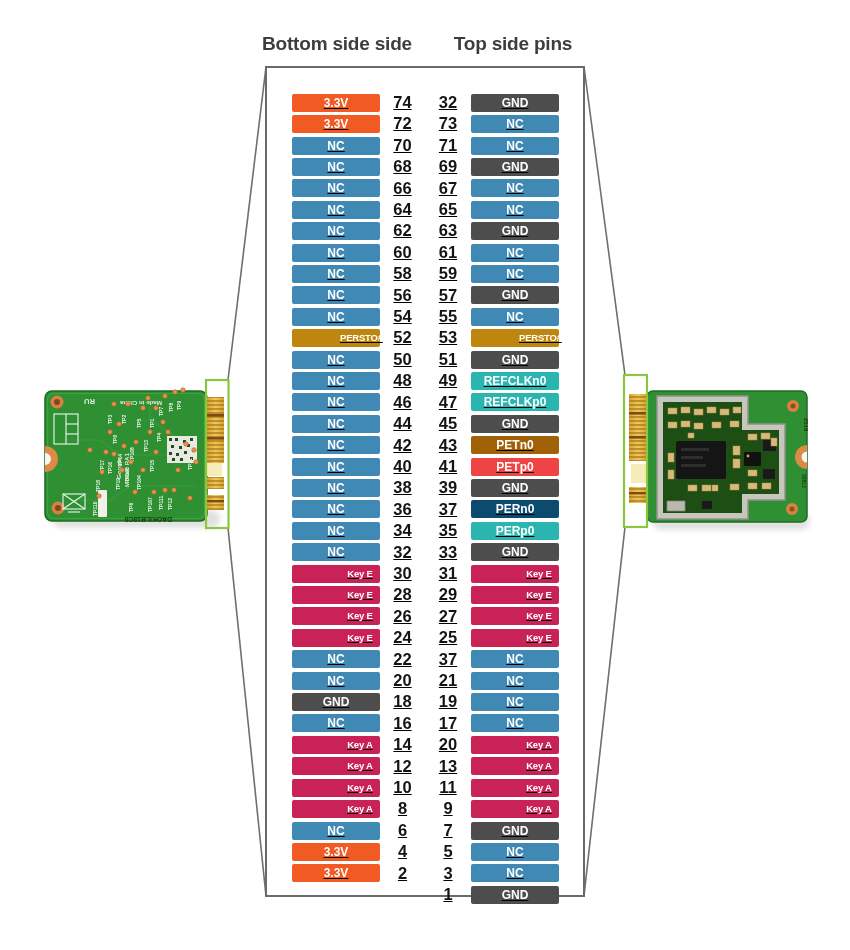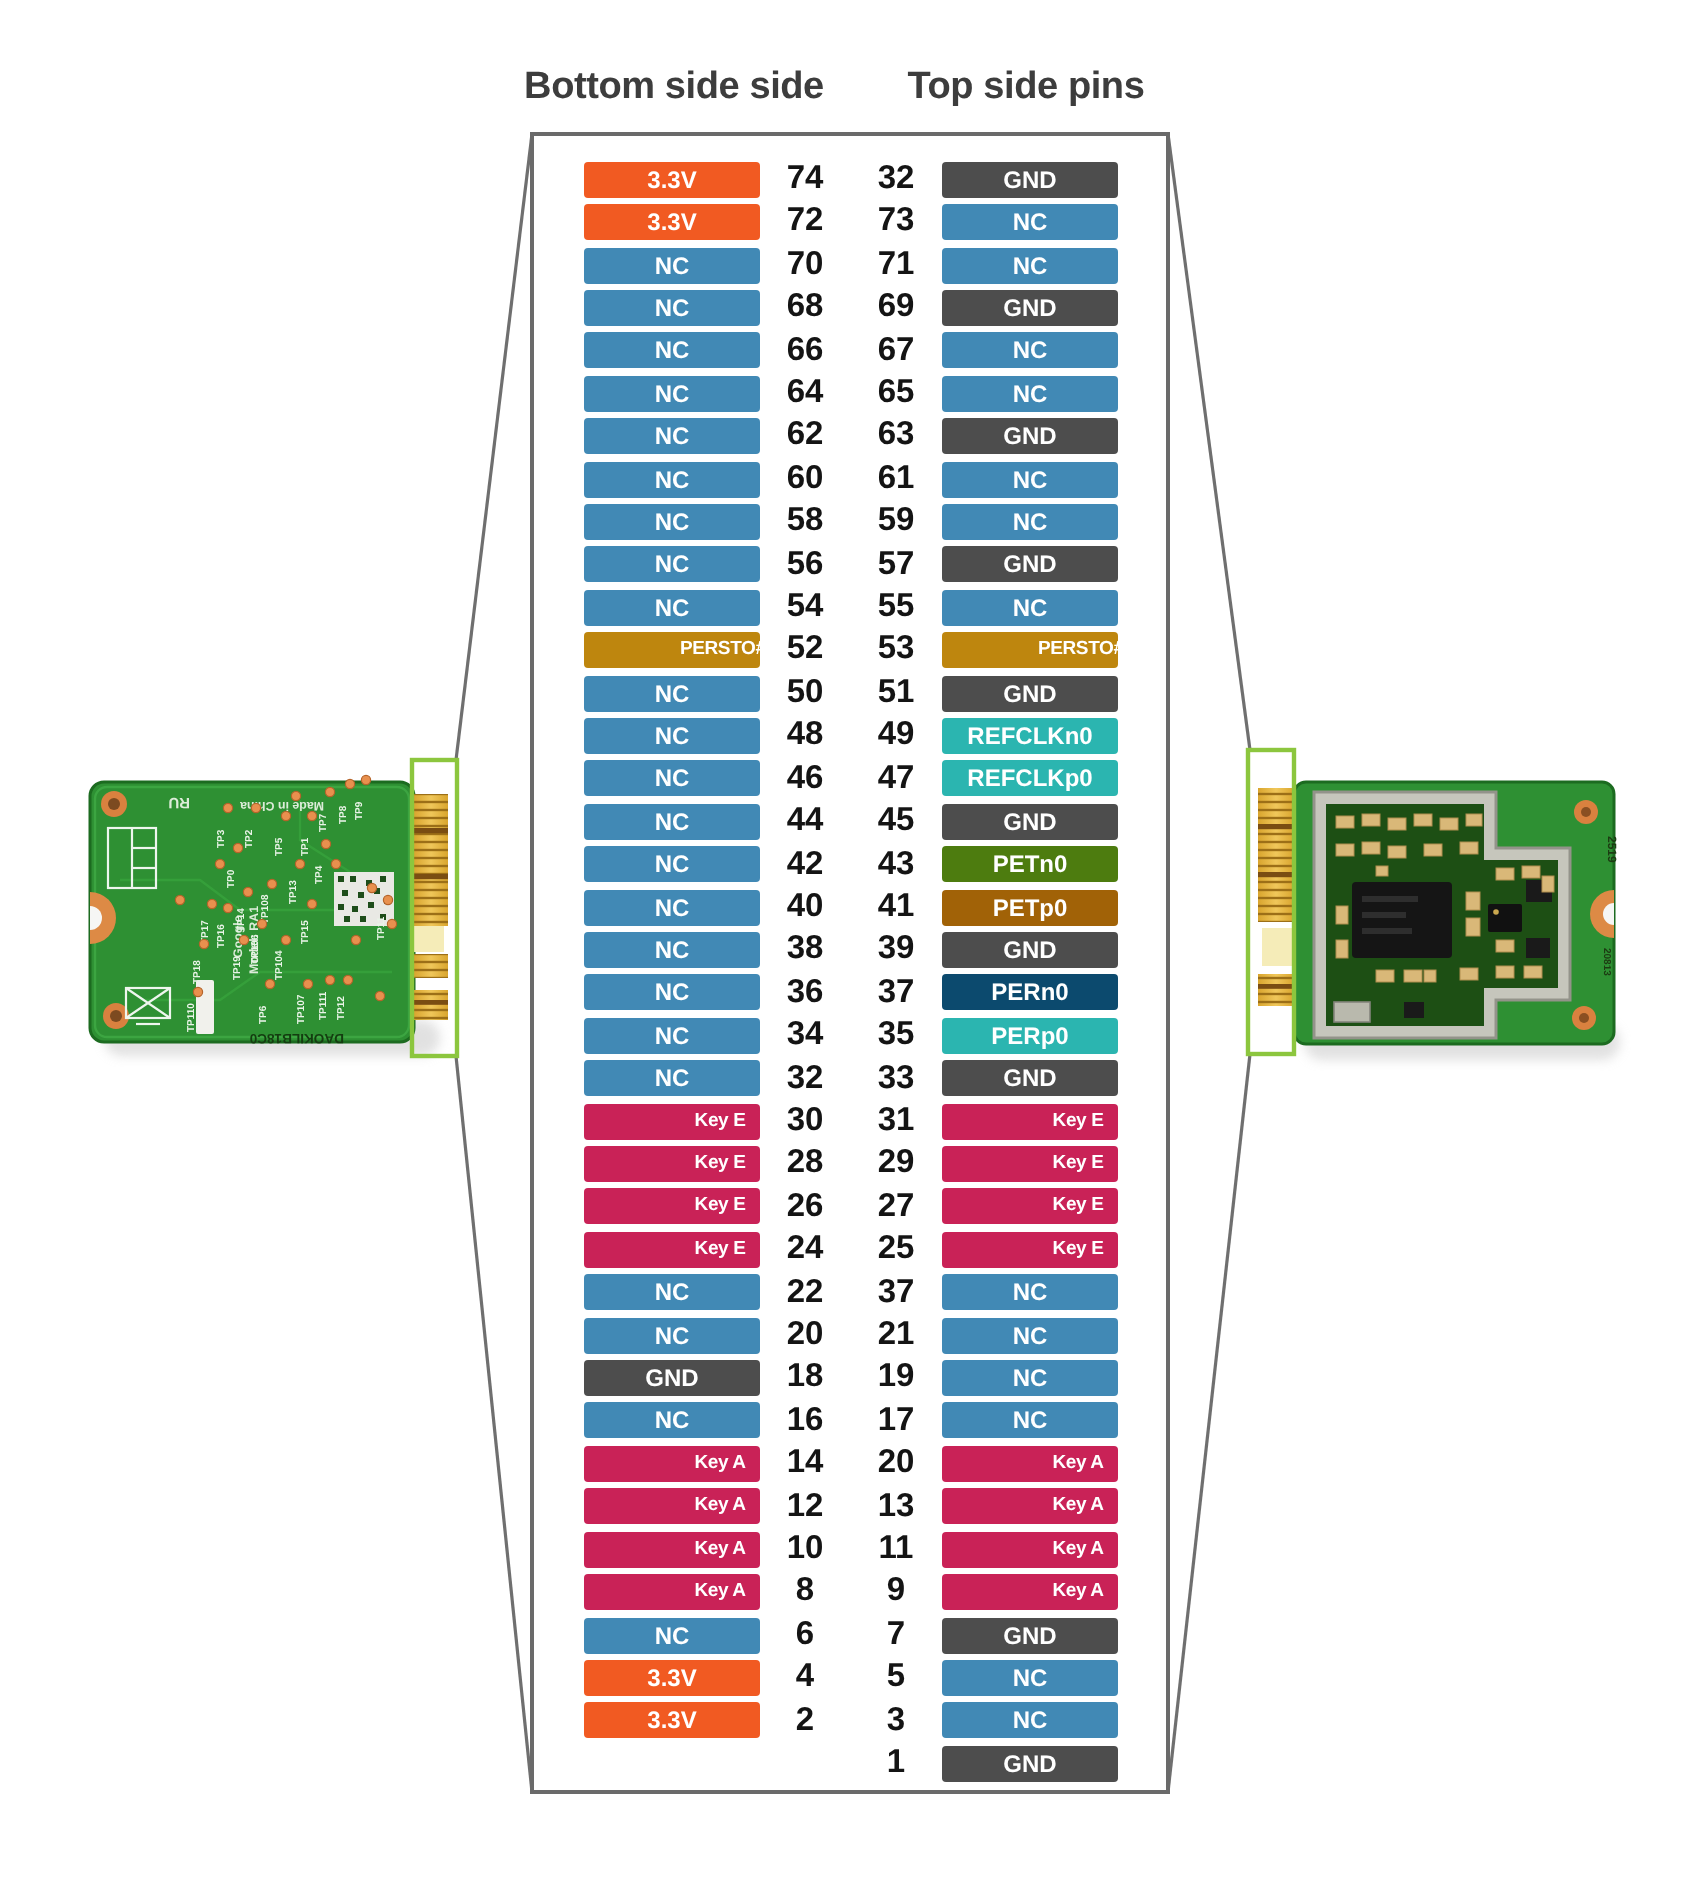--- a/index.html
+++ b/index.html
@@ -14,21 +14,21 @@
   
   #pin-frame{left:265px;top:66px;width:320px;height:831px;
              border:2px solid #6a6a6a;background:#ffffff;
              box-sizing:border-box;z-index:3;}
   
   .hdr{top:33px;width:230px;text-align:center;font-size:19px;font-weight:bold;
        color:#3d3d3d;z-index:4;letter-spacing:-0.2px;}
   #hdr-bottom{left:222px;}
   #hdr-top{left:398px;}
   
-  #pin-rows{left:292px;top:79px;width:268px;z-index:4;}
+  #pin-rows{left:292px;top:92px;width:268px;z-index:4;text-decoration:underline;}
   .pin-row{display:grid;grid-template-columns:88px 45px 46px 88px;
            height:21.42px;align-items:center;}
   .pill{height:18px;line-height:18px;border-radius:2px;text-align:center;
         color:#ffffff;font-weight:bold;font-size:12px;}
   .pill.longlbl{font-size:9.5px;letter-spacing:-0.2px;padding-left:48px;}
   .pill.empty{visibility:hidden;}
   .num{text-align:center;font-size:16.5px;font-weight:bold;color:#141414;
        line-height:21.42px;}
   svg text{font-family:"Liberation Sans",sans-serif;}
 </style>
@@ -375,27 +375,27 @@
     <div class="pin-row">
       <div class="pill" style="background: rgb(65, 137, 181);">NC</div>
       <div class="num">44</div>
       <div class="num">45</div>
       <div class="pill" style="background: rgb(77, 77, 77);">GND</div>
     </div>
     <div class="pin-row">
       <div class="pill" style="background: rgb(65, 137, 181);">NC</div>
       <div class="num">42</div>
       <div class="num">43</div>
-      <div class="pill" style="background: #4d7c0f;">PETn0</div>
+      <div class="pill" style="background: #a16207;">PETn0</div>
     </div>
     <div class="pin-row">
       <div class="pill" style="background: rgb(65, 137, 181);">NC</div>
       <div class="num">40</div>
       <div class="num">41</div>
-      <div class="pill" style="background: #a16207;">PETp0</div>
+      <div class="pill" style="background: #ef4444;">PETp0</div>
     </div>
     <div class="pin-row">
       <div class="pill" style="background: rgb(65, 137, 181);">NC</div>
       <div class="num">38</div>
       <div class="num">39</div>
       <div class="pill" style="background: rgb(77, 77, 77);">GND</div>
     </div>
     <div class="pin-row">
       <div class="pill" style="background: rgb(65, 137, 181);">NC</div>
       <div class="num">36</div>

